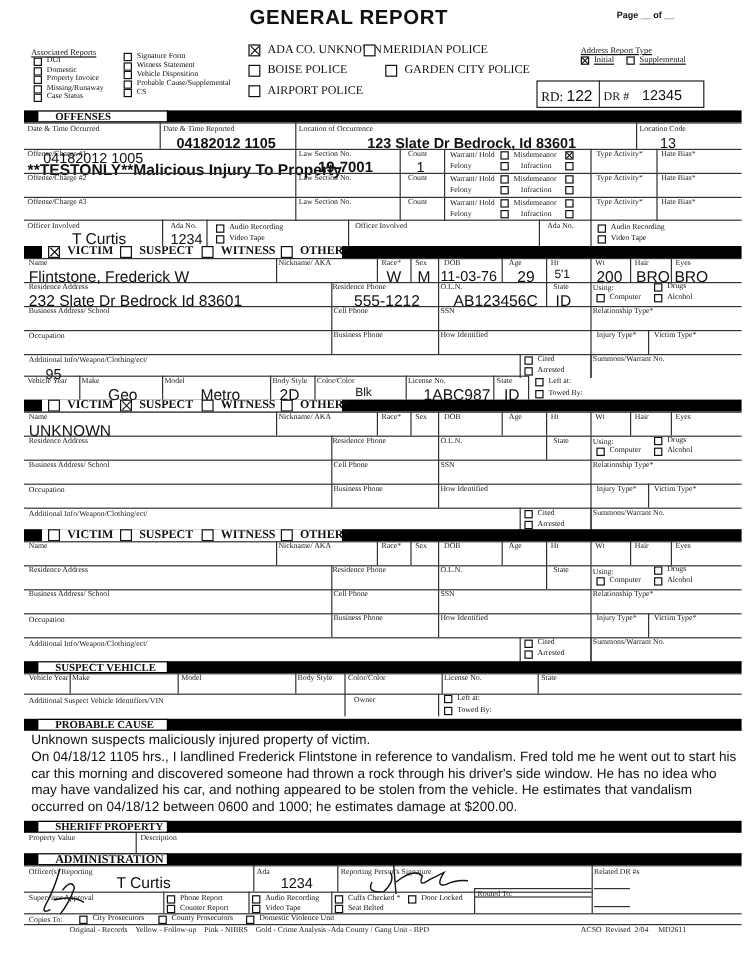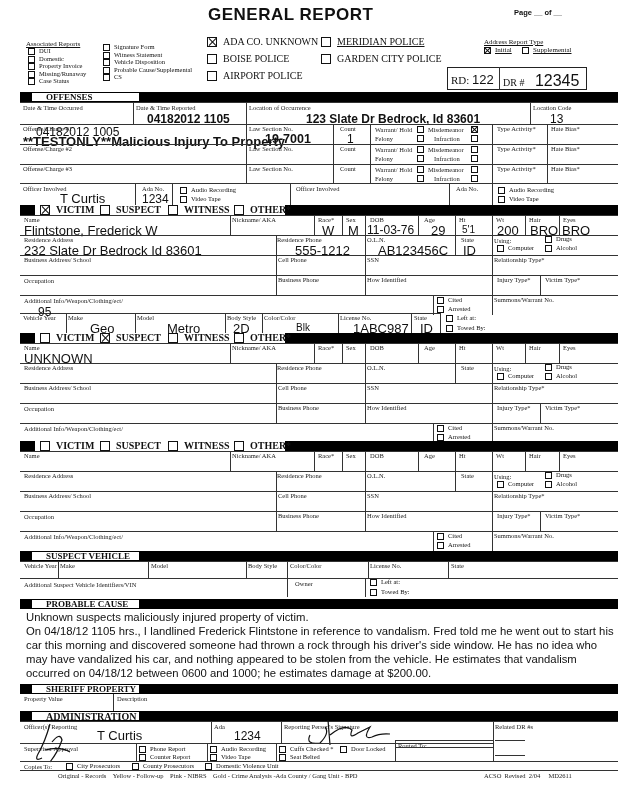--- a/index.html
+++ b/index.html
@@ -83,21 +83,21 @@
       <span>ADA CO. UNKNOWN</span>
     </div>
     <div class="agency" style="left:207px;top:54px;">
       <span class="cb"></span>
       <span>BOISE POLICE</span>
     </div>
     <div class="agency" style="left:207px;top:71px;">
       <span class="cb"></span>
       <span>AIRPORT POLICE</span>
     </div>
-    <div class="agency" style="left:321px;top:37px;text-decoration:underline;">
+    <div class="agency" style="left:303px;top:37px;">
       <span class="cb"></span>
       <span>MERIDIAN POLICE</span>
     </div>
     <div class="agency" style="left:321px;top:54px;">
       <span class="cb"></span>
       <span>GARDEN CITY POLICE</span>
     </div>
   </div>
 
 <div class="abs" style="left:484px;top:38px;font-size:7px;text-decoration:underline">Address Report Type</div>
@@ -111,21 +111,21 @@
 </div>
 
 <div class="abs" style="left:447px;top:67px;width:140px;height:23px;border:1px solid #222"></div>
 <div class="vl" style="left:499px;top:67px;height:23px"></div>
 <div class="abs" style="left:451px;top:72px;font-size:11px">
   <span>RD:</span>
   <span class="sans" style="font-size:13px">122</span>
 </div>
 <div class="abs" style="left:503px;top:72px;font-size:10px">
   <span>DR #</span>
-  <span class="sans" style="font-size:16px;margin-left:8px">12345</span>
+  <span class="sans" style="font-size:12px;margin-left:8px">12345</span>
 </div>
 
 <div class="bar" style="top:92px">
   <div class="tab" style="width:108px">OFFENSES</div>
 </div>
 
 <div class="hl" style="left:20px;top:102px;width:598px"></div>
 <div class="lbl" style="left:23px;top:105px">Date &amp; Time Occurred</div>
 <div class="val" style="left:36px;top:126px;font-weight:normal">04182012  1005</div>
 <div class="vl" style="left:133px;top:102px;height:22px"></div>

